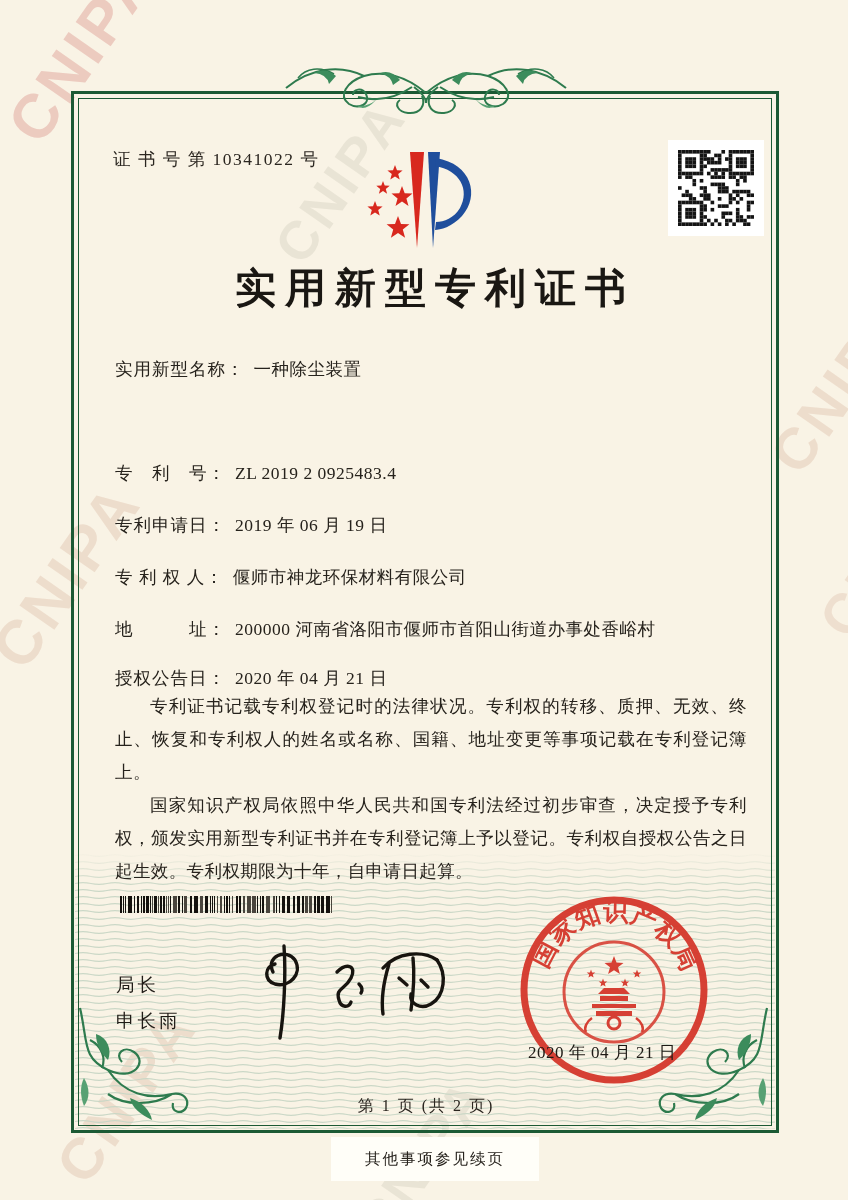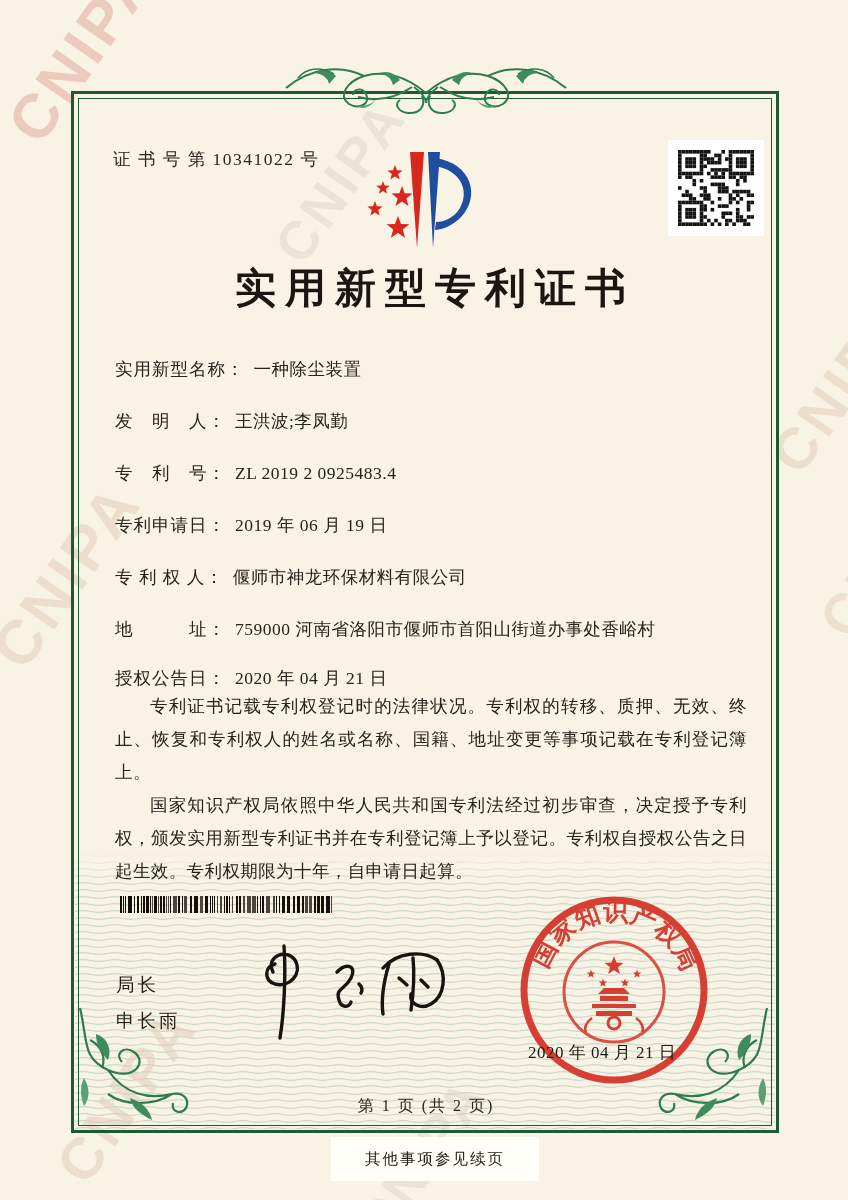--- a/index.html
+++ b/index.html
@@ -354,34 +354,31 @@
         <rect x="65.14" y="72.38" width="3.62" height="3.62" fill="#141414"></rect>
         <rect x="68.76" y="72.38" width="3.62" height="3.62" fill="#141414"></rect>
       </svg>
   </div>
 
   <h1 class="title">实用新型专利证书</h1>
 
   <div class="row" style="top:357px;">
     <span class="lbl">实用新型名称：</span><span class="val">一种除尘装置</span>
   </div>
-  <div class="row" style="top:409px;">
-    <span class="lbl">发　明　人：</span><span class="val">王洪波;李凤勤</span>
-  </div>
   <div class="row" style="top:461px;">
     <span class="lbl">专　利　号：</span><span class="val">ZL 2019 2 0925483.4</span>
   </div>
   <div class="row" style="top:513px;">
     <span class="lbl">专利申请日：</span><span class="val">2019 年 06 月 19 日</span>
   </div>
   <div class="row" style="top:565px;">
     <span class="lbl">专 利 权 人：</span><span class="val">偃师市神龙环保材料有限公司</span>
   </div>
   <div class="row" style="top:617px;">
-    <span class="lbl">地　　　址：</span><span class="val">759000 河南省洛阳市偃师市首阳山街道办事处香峪村</span>
+    <span class="lbl">地　　　址：</span><span class="val">200000 河南省洛阳市偃师市首阳山街道办事处香峪村</span>
   </div>
   <div class="row" style="top:666px;">
     <span class="lbl">授权公告日：</span><span class="val">2020 年 04 月 21 日</span>
   </div>
 
   <div class="paras">
     <p>专利证书记载专利权登记时的法律状况。专利权的转移、质押、无效、终止、恢复和专利权人的姓名或名称、国籍、地址变更等事项记载在专利登记簿上。</p>
     <p>国家知识产权局依照中华人民共和国专利法经过初步审查，决定授予专利权，颁发实用新型专利证书并在专利登记簿上予以登记。专利权自授权公告之日起生效。专利权期限为十年，自申请日起算。</p>
   </div>
 

